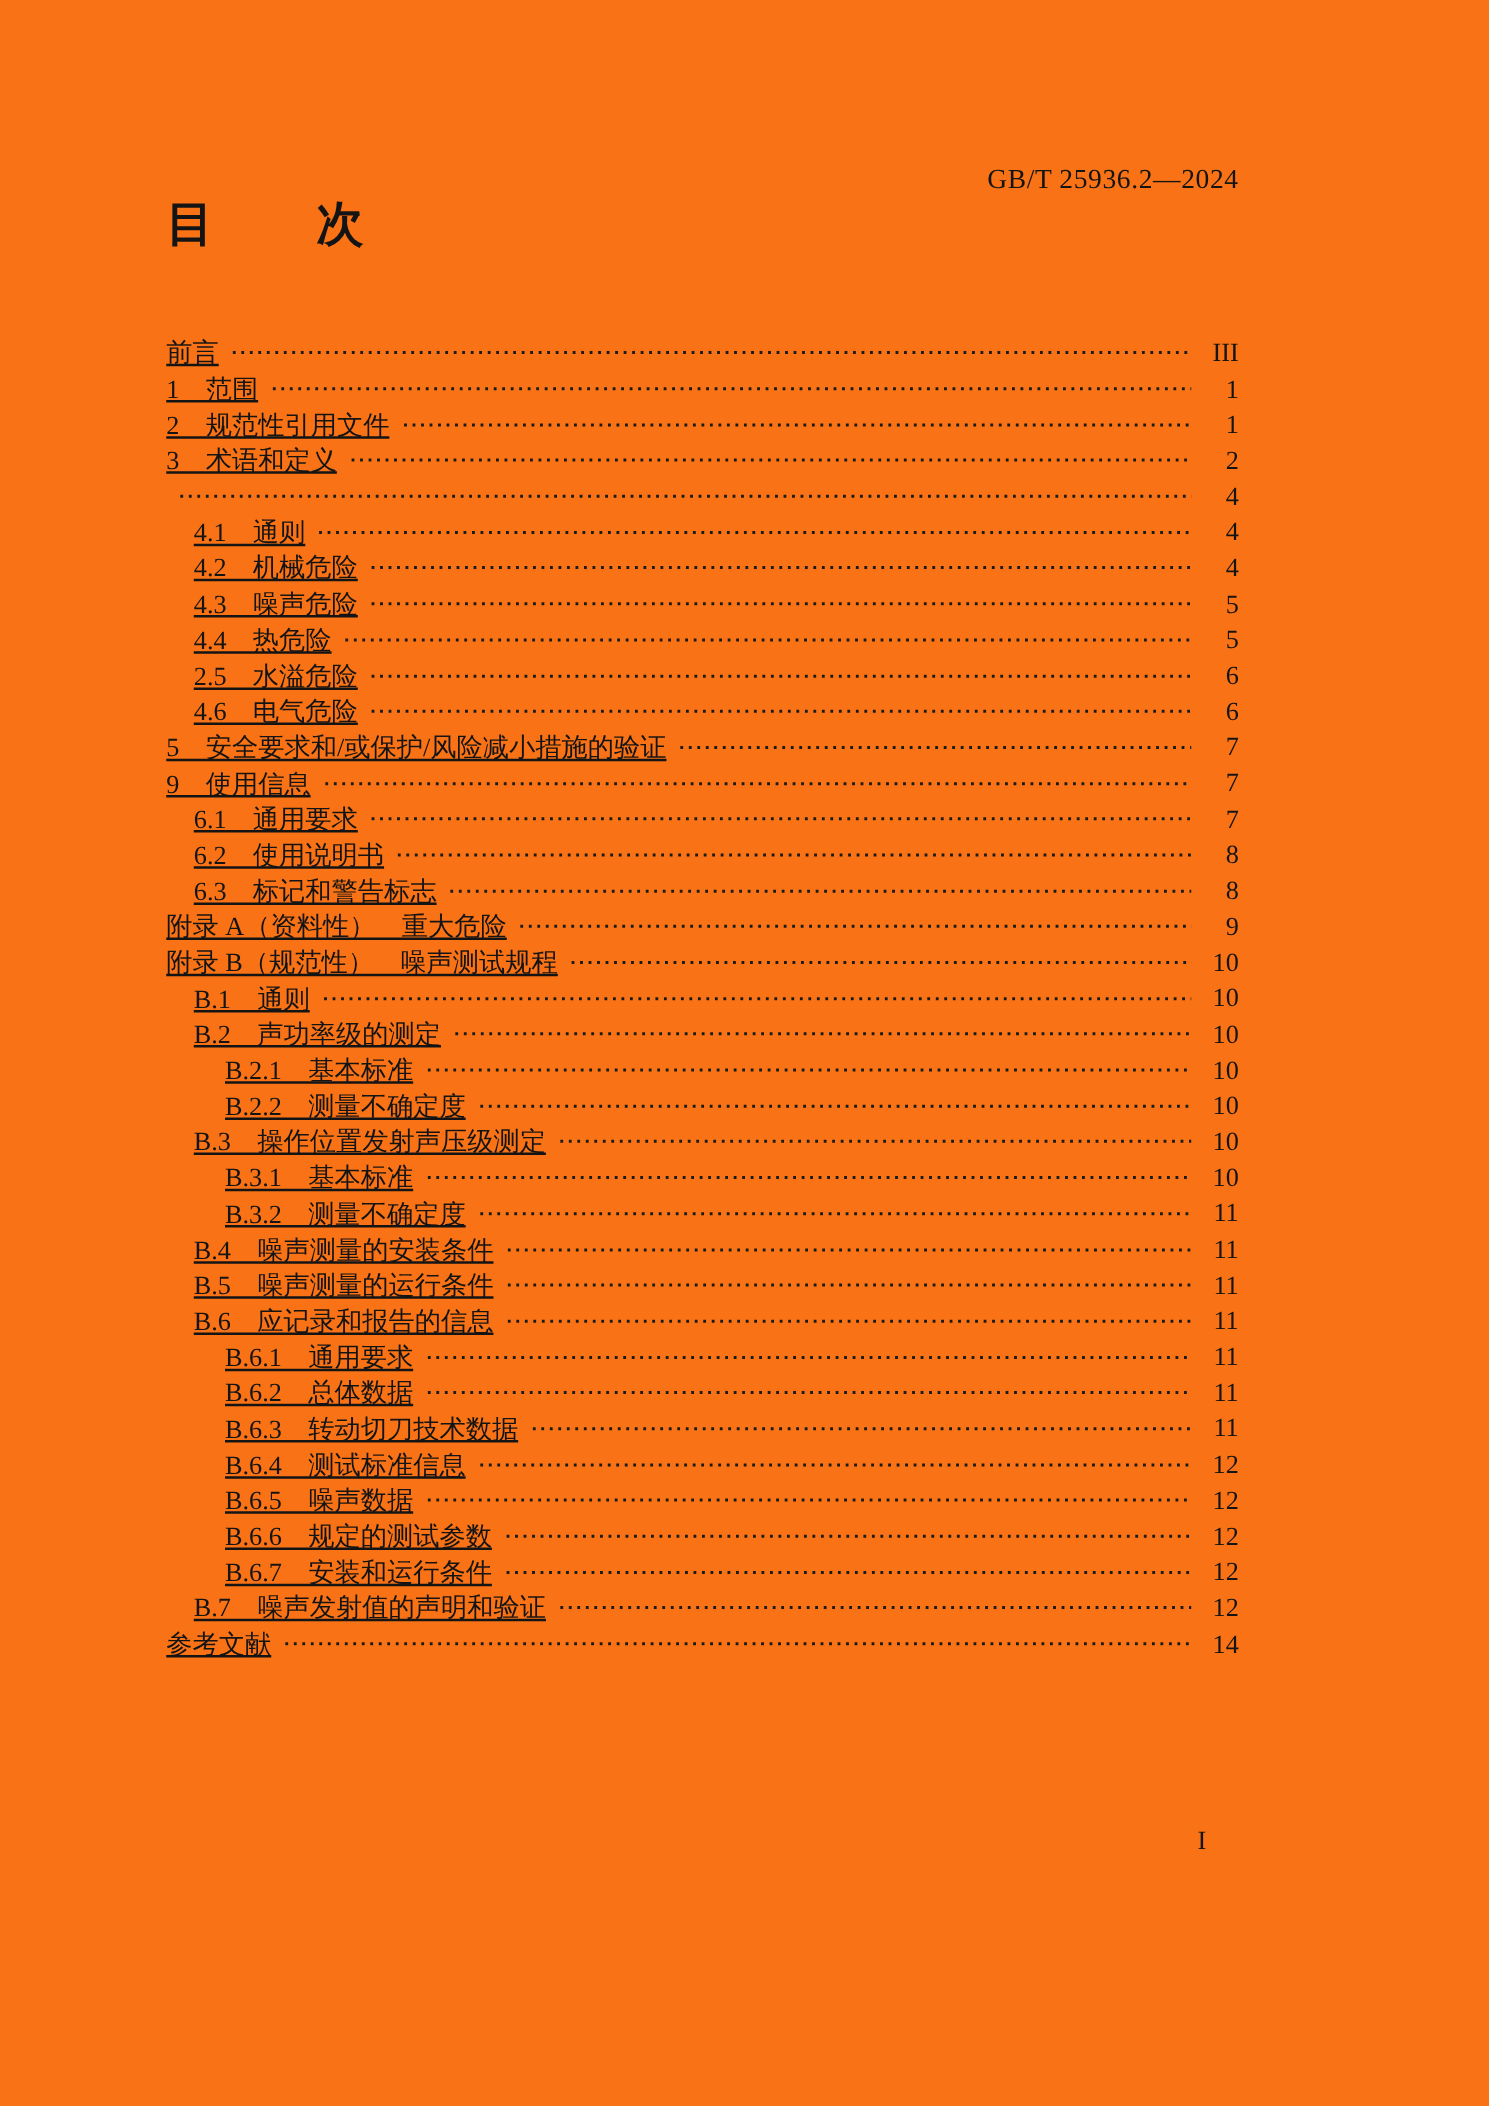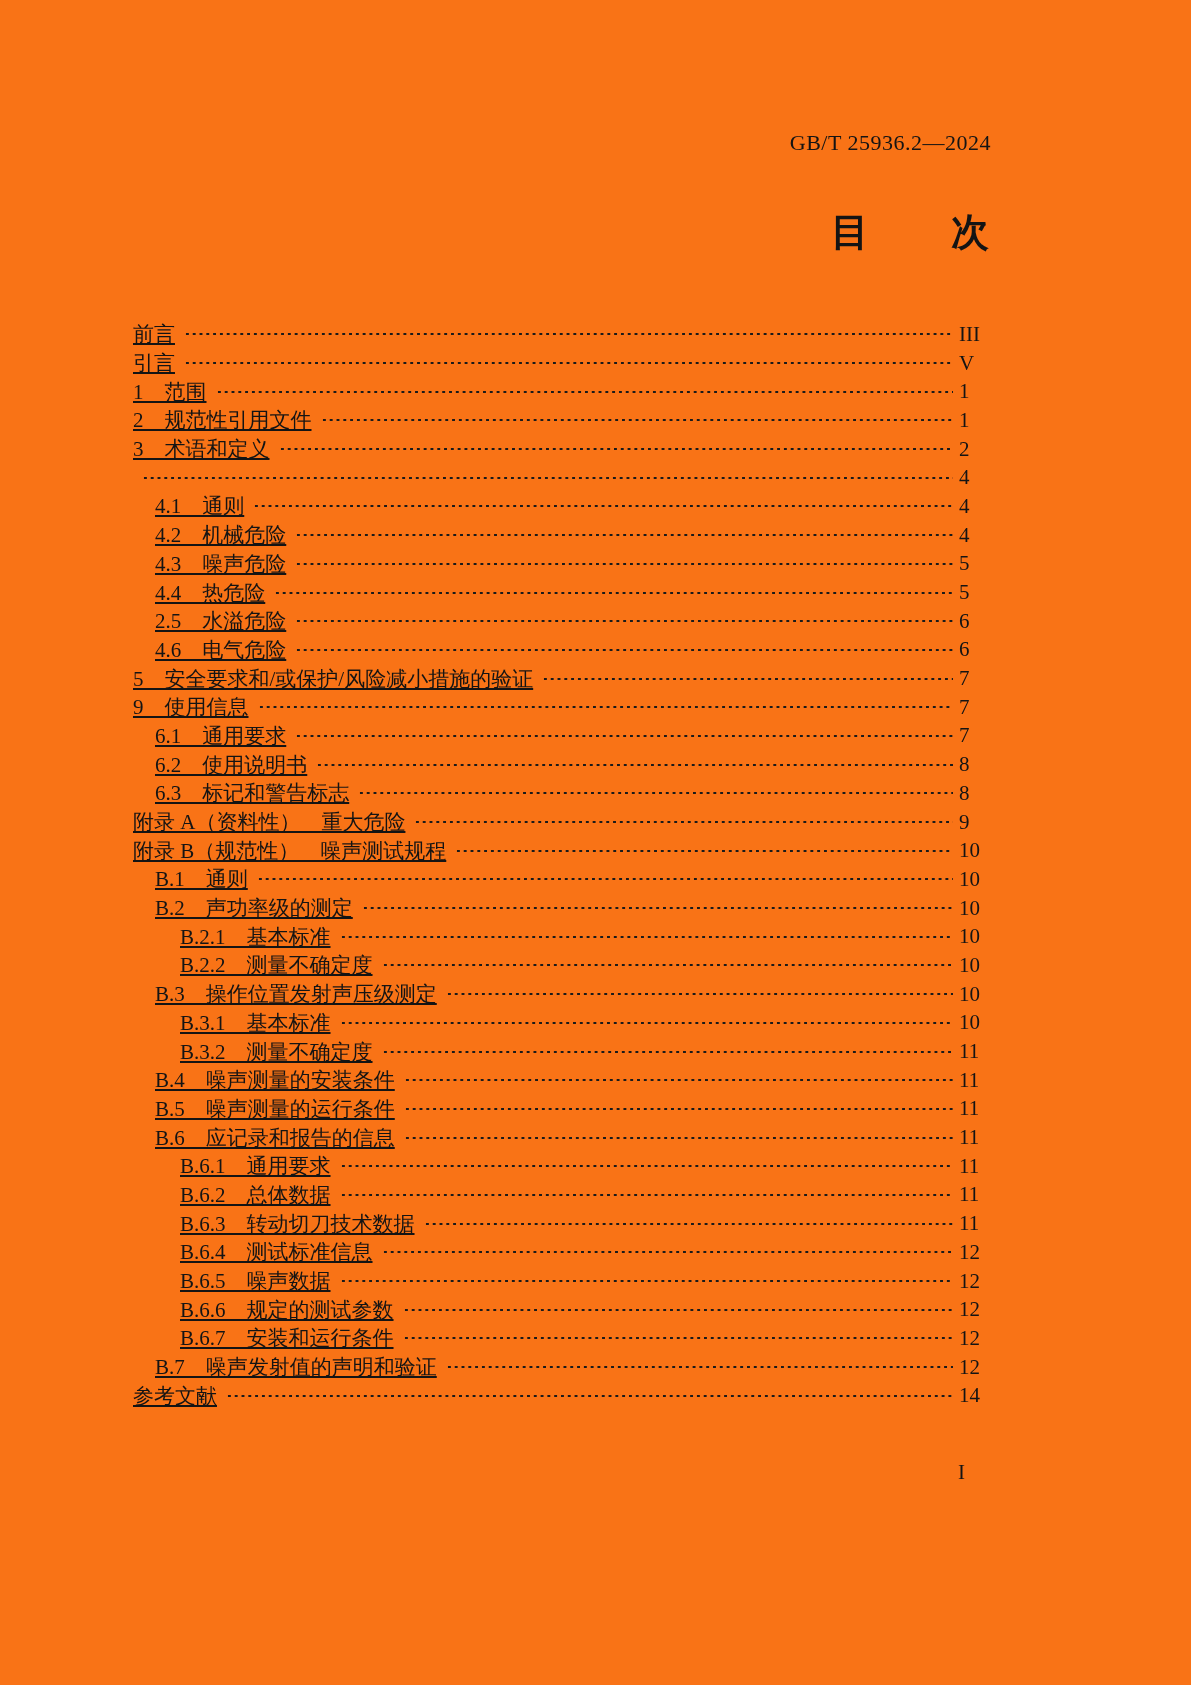--- a/index.html
+++ b/index.html
@@ -20,22 +20,21 @@
     height: 100%;
     padding: 130px 200px 0 133px;
   }
   .doc-header {
     text-align: right;
     font-size: 22px;
     line-height: 26px;
     letter-spacing: 0.5px;
   }
   .toc-title {
-    margin-top: 52px;
-    text-align: right;
+    text-align: left;
     font-size: 38px;
     font-weight: bold;
     line-height: 48px;
     letter-spacing: 2px;
     white-space: pre;
   }
   .toc {
     margin-top: 64px;
   }
   .toc-row {
@@ -56,21 +55,21 @@
     height: 4px;
     margin: 0 6px 0 9px;
     background-image: radial-gradient(circle, #1a1a1a 1.15px, transparent 1.5px);
     background-size: 6.8px 4px;
     background-repeat: repeat-x;
     background-position: left center;
   }
   .toc-page {
     flex: 0 0 auto;
     min-width: 32px;
-    text-align: left;
+    text-align: right;
     white-space: nowrap;
   }
   .footer-page-num {
     position: absolute;
     top: 1460px;
     right: 226px;
     font-size: 21px;
   }
 </style>
 </head>
@@ -83,25 +82,20 @@
 
     <h1 class="toc-title">目　　次</h1>
 
     <div class="toc" id="toc-list">
         <div class="toc-row level-0">
     <span class="toc-label">前言</span>
     <span class="toc-leader"></span>
     <span class="toc-page">III</span>
   </div>
         <div class="toc-row level-0">
-    <span class="toc-label">引言</span>
-    <span class="toc-leader"></span>
-    <span class="toc-page">V</span>
-  </div>
-        <div class="toc-row level-0">
     <span class="toc-label">1　范围</span>
     <span class="toc-leader"></span>
     <span class="toc-page">1</span>
   </div>
         <div class="toc-row level-0">
     <span class="toc-label">2　规范性引用文件</span>
     <span class="toc-leader"></span>
     <span class="toc-page">1</span>
   </div>
         <div class="toc-row level-0">

